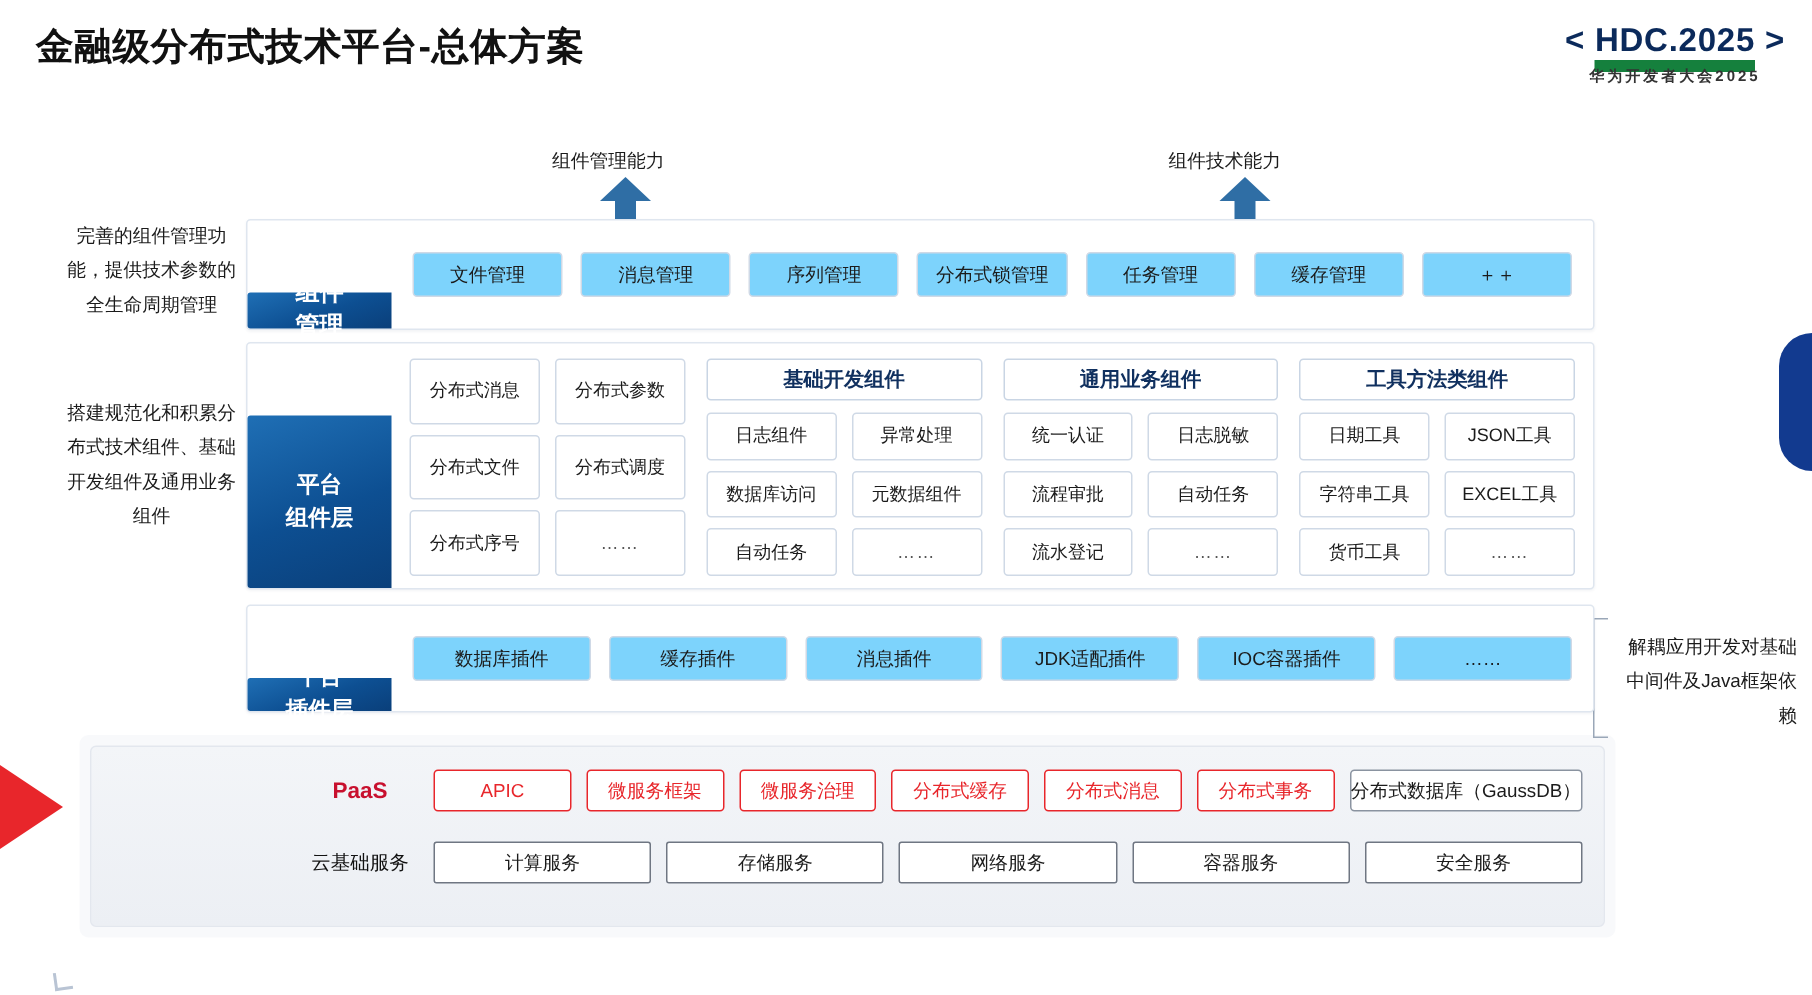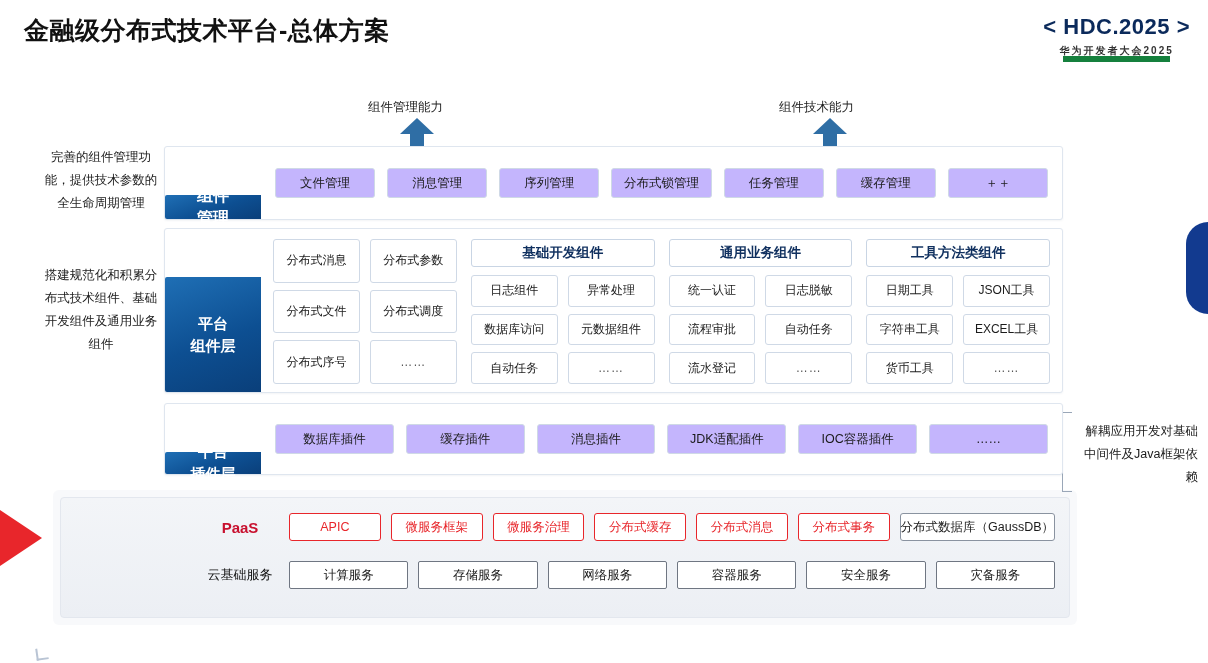--- a/index.html
+++ b/index.html
@@ -18,21 +18,21 @@
   }
   .hdc-logo {
     position:absolute; right:18px; top:14px; text-align:center;
   }
   .hdc-logo .main {
     font-size:22px; font-weight:bold; color:#0b2a5b; letter-spacing:0.5px;
   }
   .hdc-logo .sub {
     font-size:10px; color:#333; letter-spacing:2px; margin-top:4px; font-weight:bold;
   }
-  .hdc-logo .main .underline { border-bottom:6px solid #15803d; padding-bottom:17px; }
+  .hdc-logo .main .underline { border-bottom:8px solid #15803d; padding-bottom:1px; }
 
   
   .right-blue-arc {
     position:absolute; right:0; top:222px; width:22px; height:92px;
     background:#123a8f; border-radius:40px 0 0 40px;
   }
   .left-red-tri {
     position:absolute; left:0; top:510px; width:0; height:0;
     border-top:28px solid transparent; border-bottom:28px solid transparent;
     border-left:42px solid #e8262b;
@@ -95,21 +95,21 @@
   }
   .band-body { position:absolute; left:96px; right:0; top:0; bottom:0; }
 
   
   #row-component-mgmt { left:164px; top:146px; width:899px; height:74px; }
   #row-component-mgmt .band-left { font-size:16px; }
   .chip-row { display:flex; align-items:center; height:100%; padding:0 14px; gap:12px; }
   .chip {
     flex:1; height:30px; border:1px solid #cfd9e6; border-radius:3px;
     display:flex; align-items:center; justify-content:center;
-    font-size:12.5px; color:#1b1b1b; background:#c4b5fd;
+    font-size:12.5px; color:#1b1b1b; background:#7dd3fc;
   }
 
   
   #row-platform-components { left:164px; top:228px; width:899px; height:165px; }
   #row-platform-components .band-left { font-size:15px; }
   .groups { display:flex; height:100%; padding:10px 12px 8px 12px; gap:14px; }
   .group { flex:1; display:flex; flex-direction:column; }
   .group-title {
     height:28px; border:1px solid #c9d5e4; border-radius:3px;
     display:flex; align-items:center; justify-content:center;
@@ -312,17 +312,16 @@
       <div class="tag-red wide">分布式数据库（GaussDB）</div>
     </div>
 
     <div class="cloud-row second">
       <div class="cloud-row-label plain">云基础服务</div>
       <div class="tag-plain">计算服务</div>
       <div class="tag-plain">存储服务</div>
       <div class="tag-plain">网络服务</div>
       <div class="tag-plain">容器服务</div>
       <div class="tag-plain">安全服务</div>
-      <div class="tag-plain">灾备服务</div>
     </div>
 
   </div>
 </div>
 
 </body></html>

